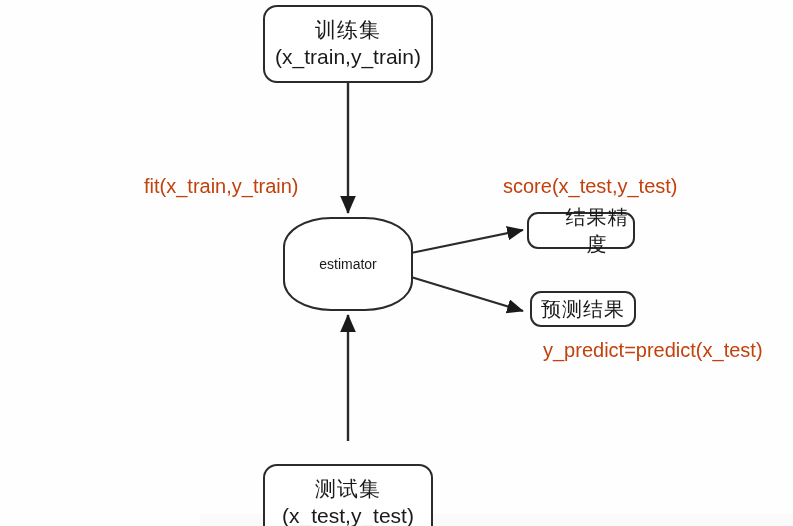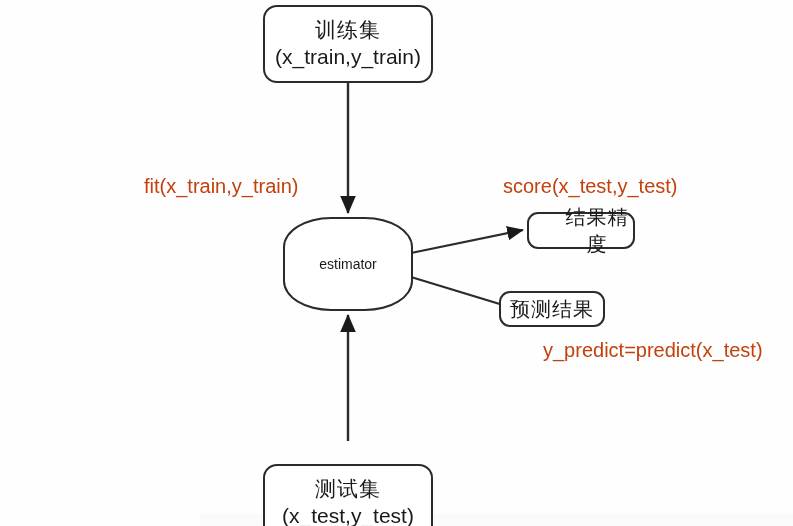--- a/index.html
+++ b/index.html
@@ -98,21 +98,21 @@
     letter-spacing: 1px;
   }
   #node-accuracy {
     left: 527px;
     top: 212px;
     width: 108px;
     height: 37px;
     padding-left: 32px;
   }
   #node-prediction {
-    left: 499px;
+    left: 530px;
     top: 291px;
     width: 106px;
     height: 36px;
   }
 
   
   .edge-label {
     position: absolute;
     font-size: 20px;
     color: #c2410c;

